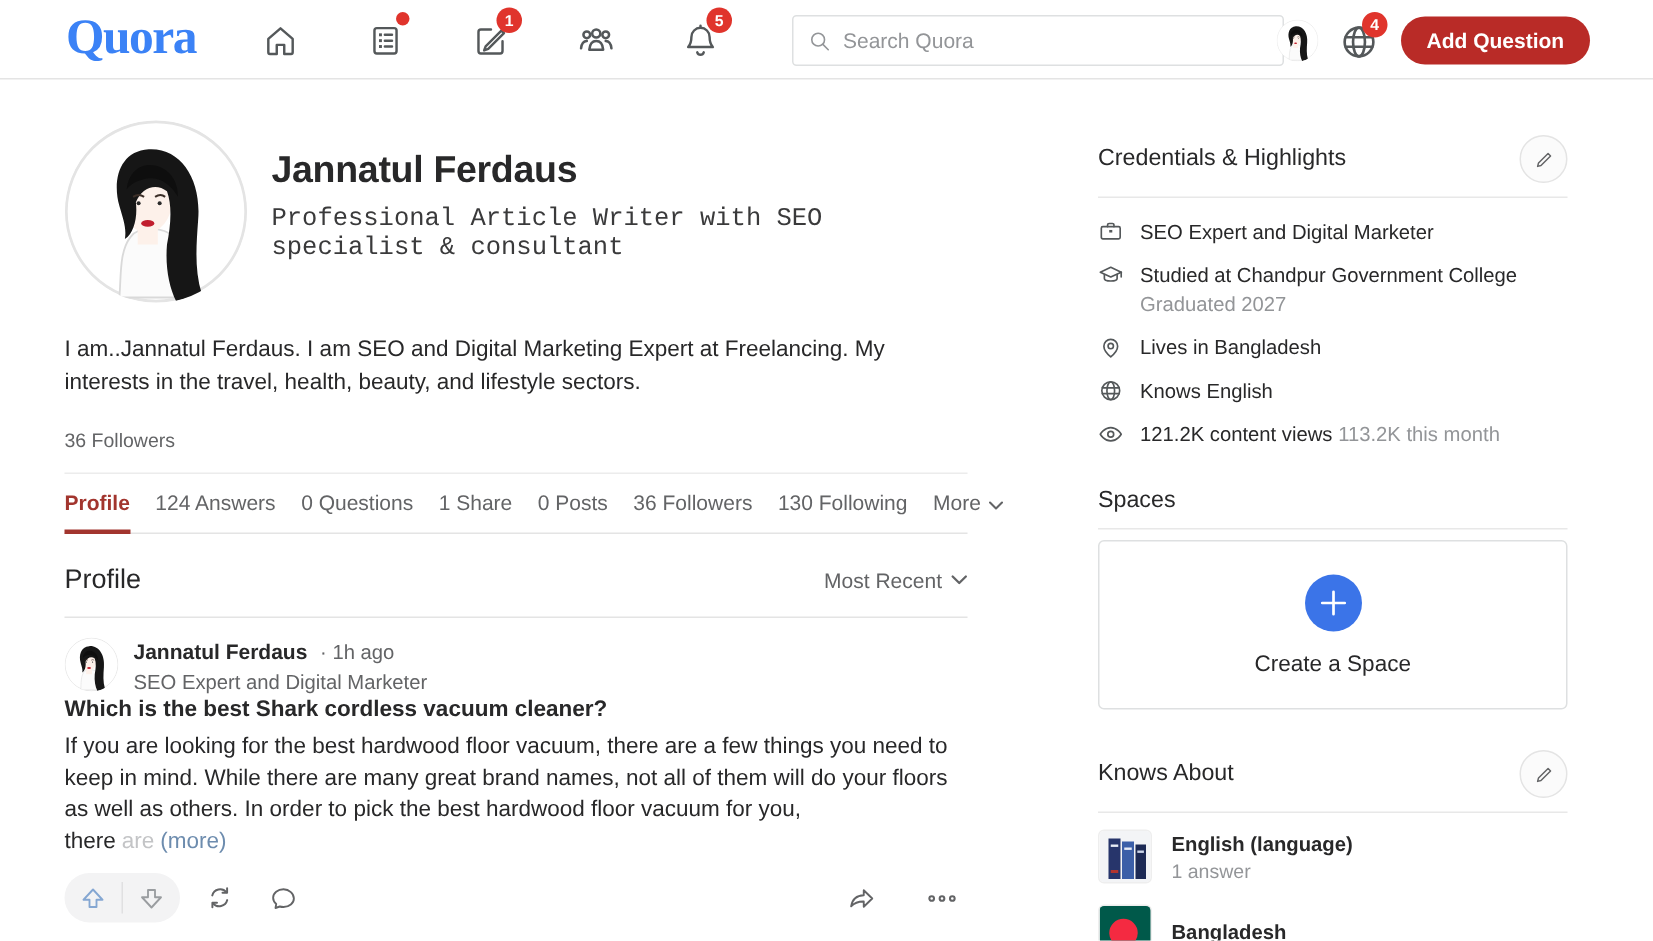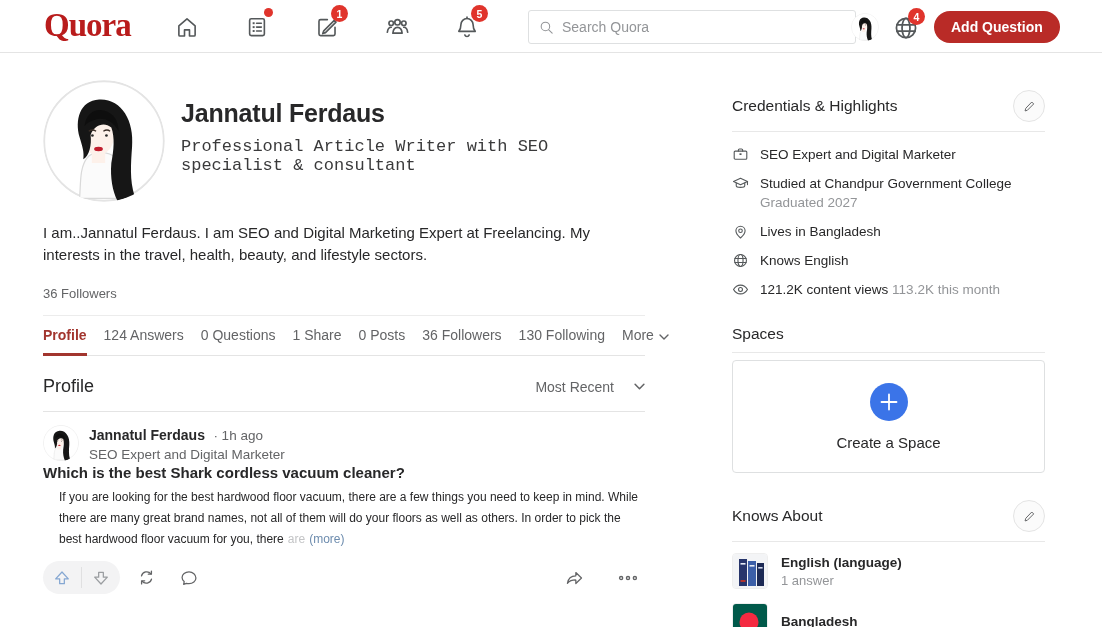--- a/index.html
+++ b/index.html
@@ -4,21 +4,21 @@
 <style>
   * { margin:0; padding:0; box-sizing:border-box; }
   html,body { width:1102px; height:627px; overflow:hidden; background:#fff;
     font-family:"Liberation Sans", sans-serif; color:#282829; }
   svg { display:block; }
   .ic { fill:none; stroke:currentColor; stroke-width:1.5; stroke-linecap:round; stroke-linejoin:round; }
 
   
   .nav { position:relative; height:53px; background:#fff; border-bottom:1px solid #e4e4e4; z-index:5; }
   .logo { position:absolute; left:44px; top:7px; font-family:"Liberation Serif", serif;
-    font-weight:700; font-size:33px; color:#b91c1c; letter-spacing:-1px; cursor:pointer;text-align:right; }
+    font-weight:700; font-size:33px; color:#3b82f6; letter-spacing:-1px; cursor:pointer;text-align:right; }
   .nav-btn { position:absolute; top:10px; width:42px; height:34px; display:flex;
     align-items:center; justify-content:center; color:#54585a; cursor:pointer; }
   .nav-btn .badge { position:absolute; top:-5px; right:0px; min-width:17px; height:17px;
     background:#e0342c; color:#fff; border-radius:9px; font-size:10.5px; font-weight:700;
     display:flex; align-items:center; justify-content:center; padding:0 4px; }
   .nav-btn .dot { position:absolute; top:-2px; right:5px; width:9px; height:9px;
     background:#e0342c; border-radius:50%; }
   .searchbox { position:absolute; left:528px; top:10px; width:328px; height:34px;
     border:1px solid #dee0e1; border-radius:3px; display:flex; align-items:center; padding:0 9px; }
   .searchbox input { border:none; outline:none; font-size:14px; margin-left:7px; width:250px;
@@ -51,31 +51,31 @@
   
   .tabbar { margin-top:14px; border-top:1px solid #ececec; border-bottom:1px solid #e4e4e4;
     display:flex; gap:17px; }
   .tab { padding:11px 0 12px; font-size:14px; color:#636466; cursor:pointer; white-space:nowrap; }
   .tab.active { color:#a2352e; font-weight:700; border-bottom:3px solid #a2352e; margin-bottom:-1px; padding-bottom:10px; }
   .tab .chev { display:inline-block; margin-left:5px; }
 
   
   .feed-head { margin-top:20px; display:flex; align-items:center; justify-content:space-between; }
   .feed-title { font-size:18px; }
-  .sort { font-size:14px; color:#636466; display:flex; align-items:center; gap:20px; cursor:pointer; }
+  .sort { font-size:14px; color:#636466; display:flex; align-items:center; gap:6px; cursor:pointer; }
   .rule { border-bottom:1px solid #e4e4e4; margin-top:14px; }
   .post { padding-top:13px; }
   .post-head { display:flex; }
   .sm-avatar { width:36px; height:36px; border-radius:50%; overflow:hidden; flex:none; cursor:pointer; }
   .post-meta { margin-left:10px; padding-top:1px; }
   .post-author { font-size:14px; font-weight:700; cursor:pointer; }
   .post-time { font-size:13.5px; color:#636466; font-weight:400; }
   .post-cred { font-size:13.5px; color:#636466; margin-top:3px; }
   .post-title { margin-top:2px; font-size:15px; font-weight:700; cursor:pointer; }
-  .post-body { margin-top:6px; font-size:12px; line-height:21px;margin-left:16px; }
+  .post-body { margin-top:6px; font-size:15px; line-height:21px; }
   .fade-word { color:#c3c4c6; margin-left:4px; }
   .more-link { color:#6d8cae; margin-left:4px; cursor:pointer; }
   .actions { margin-top:11px; display:flex; align-items:center; }
   .vote-pill { display:flex; align-items:center; background:#f3f3f4; border-radius:17px; height:33px; }
   .vote-btn { width:38px; height:33px; display:flex; align-items:center; justify-content:center; cursor:pointer; }
   .vote-sep { width:1px; height:21px; background:#e0e0e1; }
   .up { color:#85a7d2; } .down { color:#9a9da0; }
   .act-btn { width:34px; height:33px; display:flex; align-items:center; justify-content:center;
     color:#636466; margin-left:9px; cursor:pointer; }
   .act-right { margin-left:auto; display:flex; align-items:center; gap:19px; color:#636466; }

